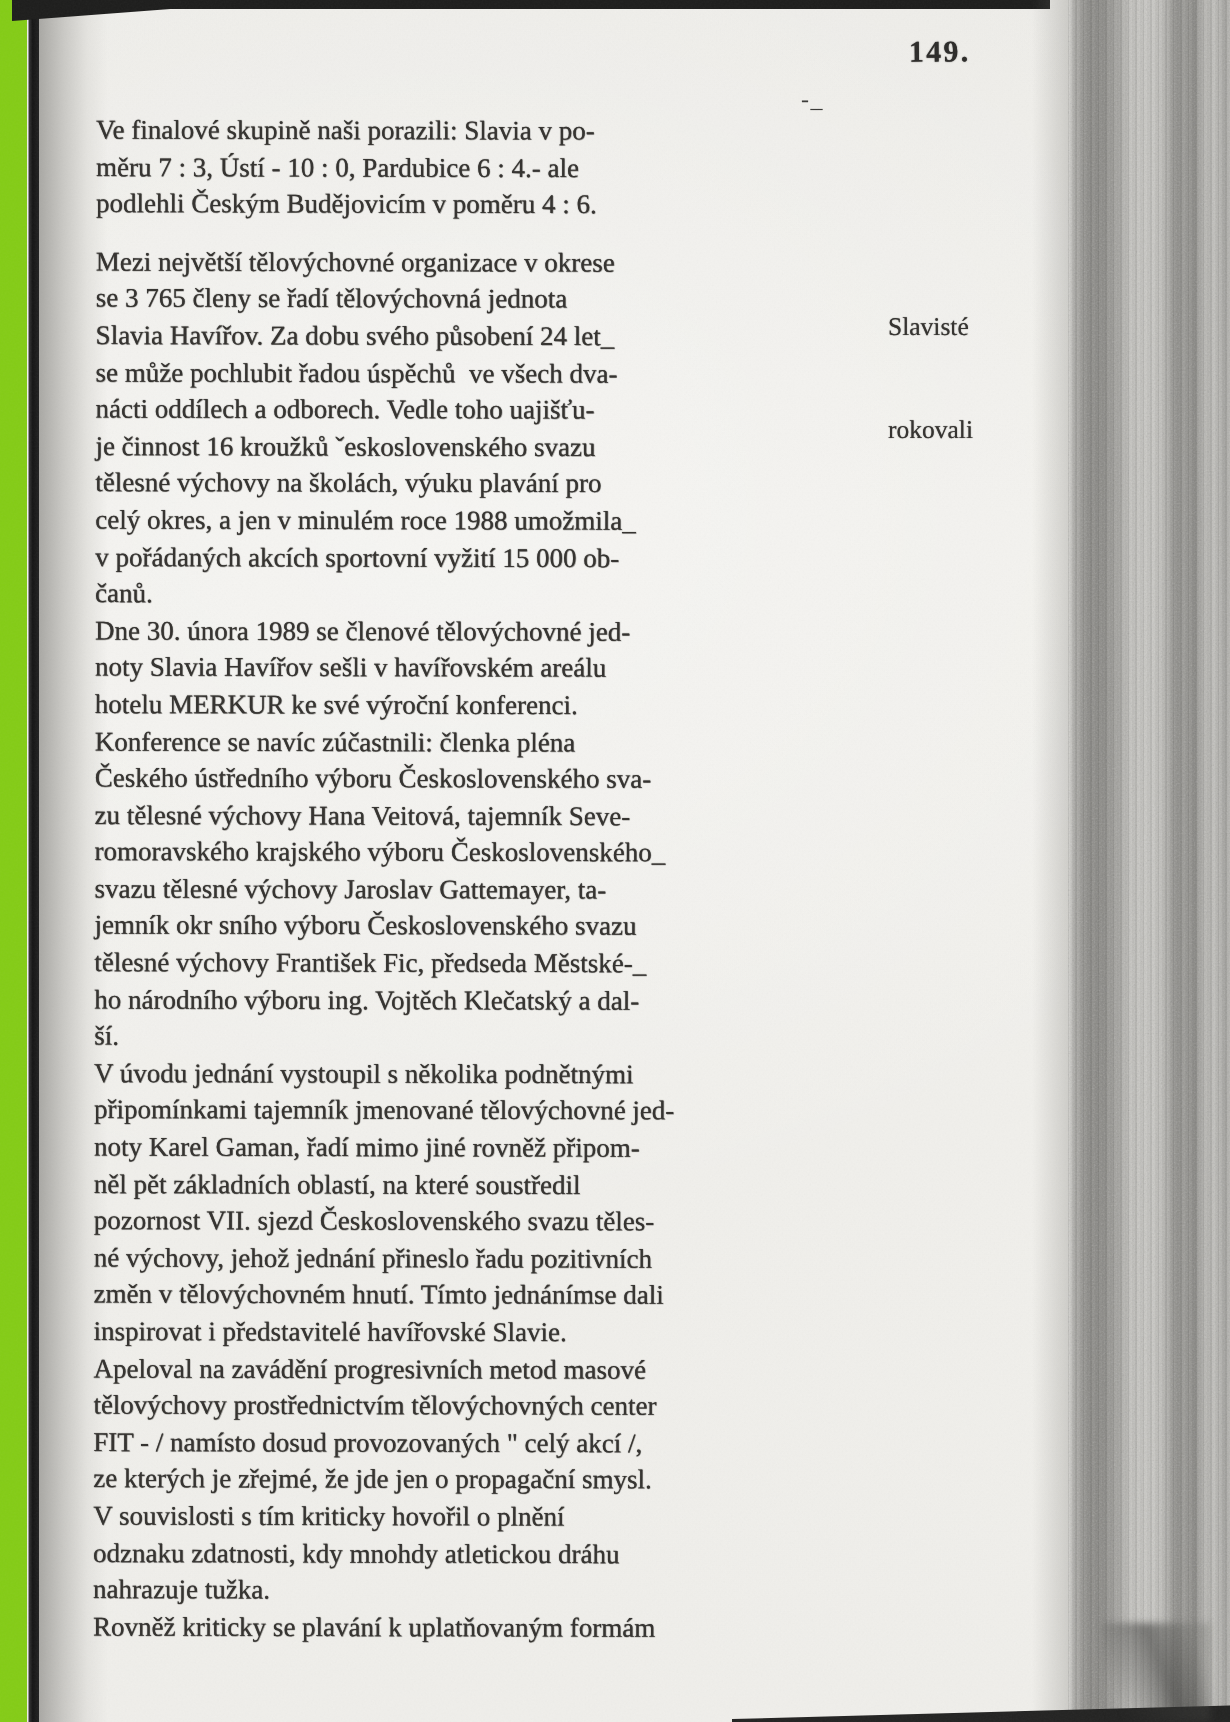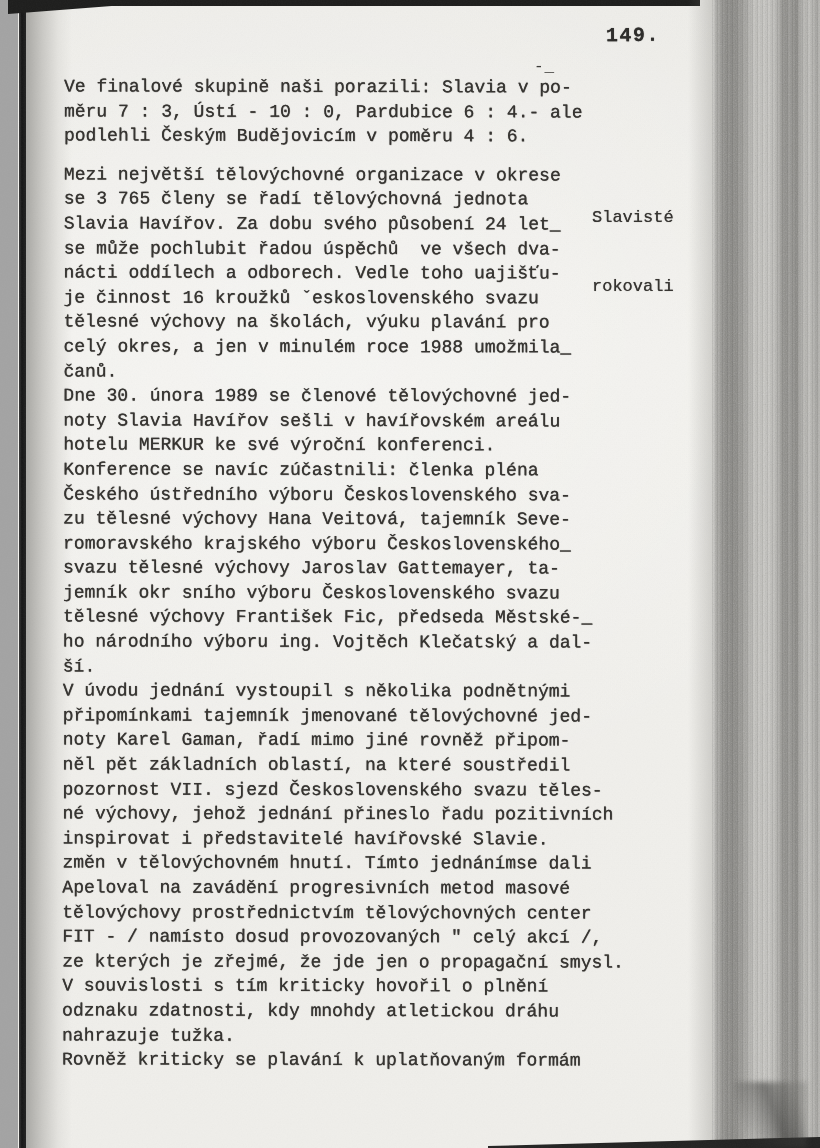--- a/index.html
+++ b/index.html
@@ -1,21 +1,21 @@
 <!DOCTYPE html>
 <html><head>
 <meta charset="utf-8">
 <style>
   html,body{margin:0;padding:0;background:#6b6b6b;}
   .scan{
     position:relative;
     width:820px;height:1148px;
     overflow:hidden;
-    background:#a3a3a3;
-    font-family:Liberation Mono, monospace;
+    background:#84cc16;
+    font-family:Liberation Serif, serif;
   }
   
   .page{
     position:absolute;left:18px;top:0;width:694px;height:1148px;
     background:
       radial-gradient(ellipse 900px 700px at 40% 30%, rgba(255,255,255,0.35), rgba(255,255,255,0) 70%),
       linear-gradient(180deg,#edecE8 0%,#f1f0ec 30%,#efeeea 100%);
     background-color:#f0efeb;
   }
   
@@ -141,20 +141,21 @@
       </div>
       <div class="para gap-before">
         <div class="tline">Mezi největší tělovýchovné organizace v okrese</div>
         <div class="tline">se 3 765 členy se řadí tělovýchovná jednota</div>
         <div class="tline">Slavia Havířov. Za dobu svého působení 24 let_</div>
         <div class="tline">se může pochlubit řadou úspěchů  ve všech dva-</div>
         <div class="tline">nácti oddílech a odborech. Vedle toho uajišťu-</div>
         <div class="tline">je činnost 16 kroužků ˇeskoslovenského svazu</div>
         <div class="tline">tělesné výchovy na školách, výuku plavání pro</div>
         <div class="tline">celý okres, a jen v minulém roce 1988 umožmila_</div>
+        <div class="tline">v pořádaných akcích sportovní vyžití 15 000 ob-</div>
         <div class="tline">čanů.</div>
       </div>
       <div class="para">
         <div class="tline">Dne 30. února 1989 se členové tělovýchovné jed-</div>
         <div class="tline">noty Slavia Havířov sešli v havířovském areálu</div>
         <div class="tline">hotelu MERKUR ke své výroční konferenci.</div>
         <div class="tline">Konference se navíc zúčastnili: členka pléna</div>
         <div class="tline">Českého ústředního výboru Československého sva-</div>
         <div class="tline">zu tělesné výchovy Hana Veitová, tajemník Seve-</div>
         <div class="tline">romoravského krajského výboru Československého_</div>
@@ -164,22 +165,22 @@
         <div class="tline">ho národního výboru ing. Vojtěch Klečatský a dal-</div>
         <div class="tline">ší.</div>
       </div>
       <div class="para">
         <div class="tline">V úvodu jednání vystoupil s několika podnětnými</div>
         <div class="tline">připomínkami tajemník jmenované tělovýchovné jed-</div>
         <div class="tline">noty Karel Gaman, řadí mimo jiné rovněž připom-</div>
         <div class="tline">něl pět základních oblastí, na které soustředil</div>
         <div class="tline">pozornost VII. sjezd Československého svazu těles-</div>
         <div class="tline">né výchovy, jehož jednání přineslo řadu pozitivních</div>
+        <div class="tline">změn v tělovýchovném hnutí. Tímto jednánímse dali</div>
         <div class="tline">inspirovat i představitelé havířovské Slavie.</div>
-        <div class="tline">změn v tělovýchovném hnutí. Tímto jednánímse dali</div>
         <div class="tline">Apeloval na zavádění progresivních metod masové</div>
         <div class="tline">tělovýchovy prostřednictvím tělovýchovných center</div>
         <div class="tline">FIT - / namísto dosud provozovaných " celý akcí /,</div>
         <div class="tline">ze kterých je zřejmé, že jde jen o propagační smysl.</div>
         <div class="tline">V souvislosti s tím kriticky hovořil o plnění</div>
         <div class="tline">odznaku zdatnosti, kdy mnohdy atletickou dráhu</div>
         <div class="tline">nahrazuje tužka.</div>
         <div class="tline">Rovněž kriticky se plavání k uplatňovaným formám</div>
       </div>
     </div>

